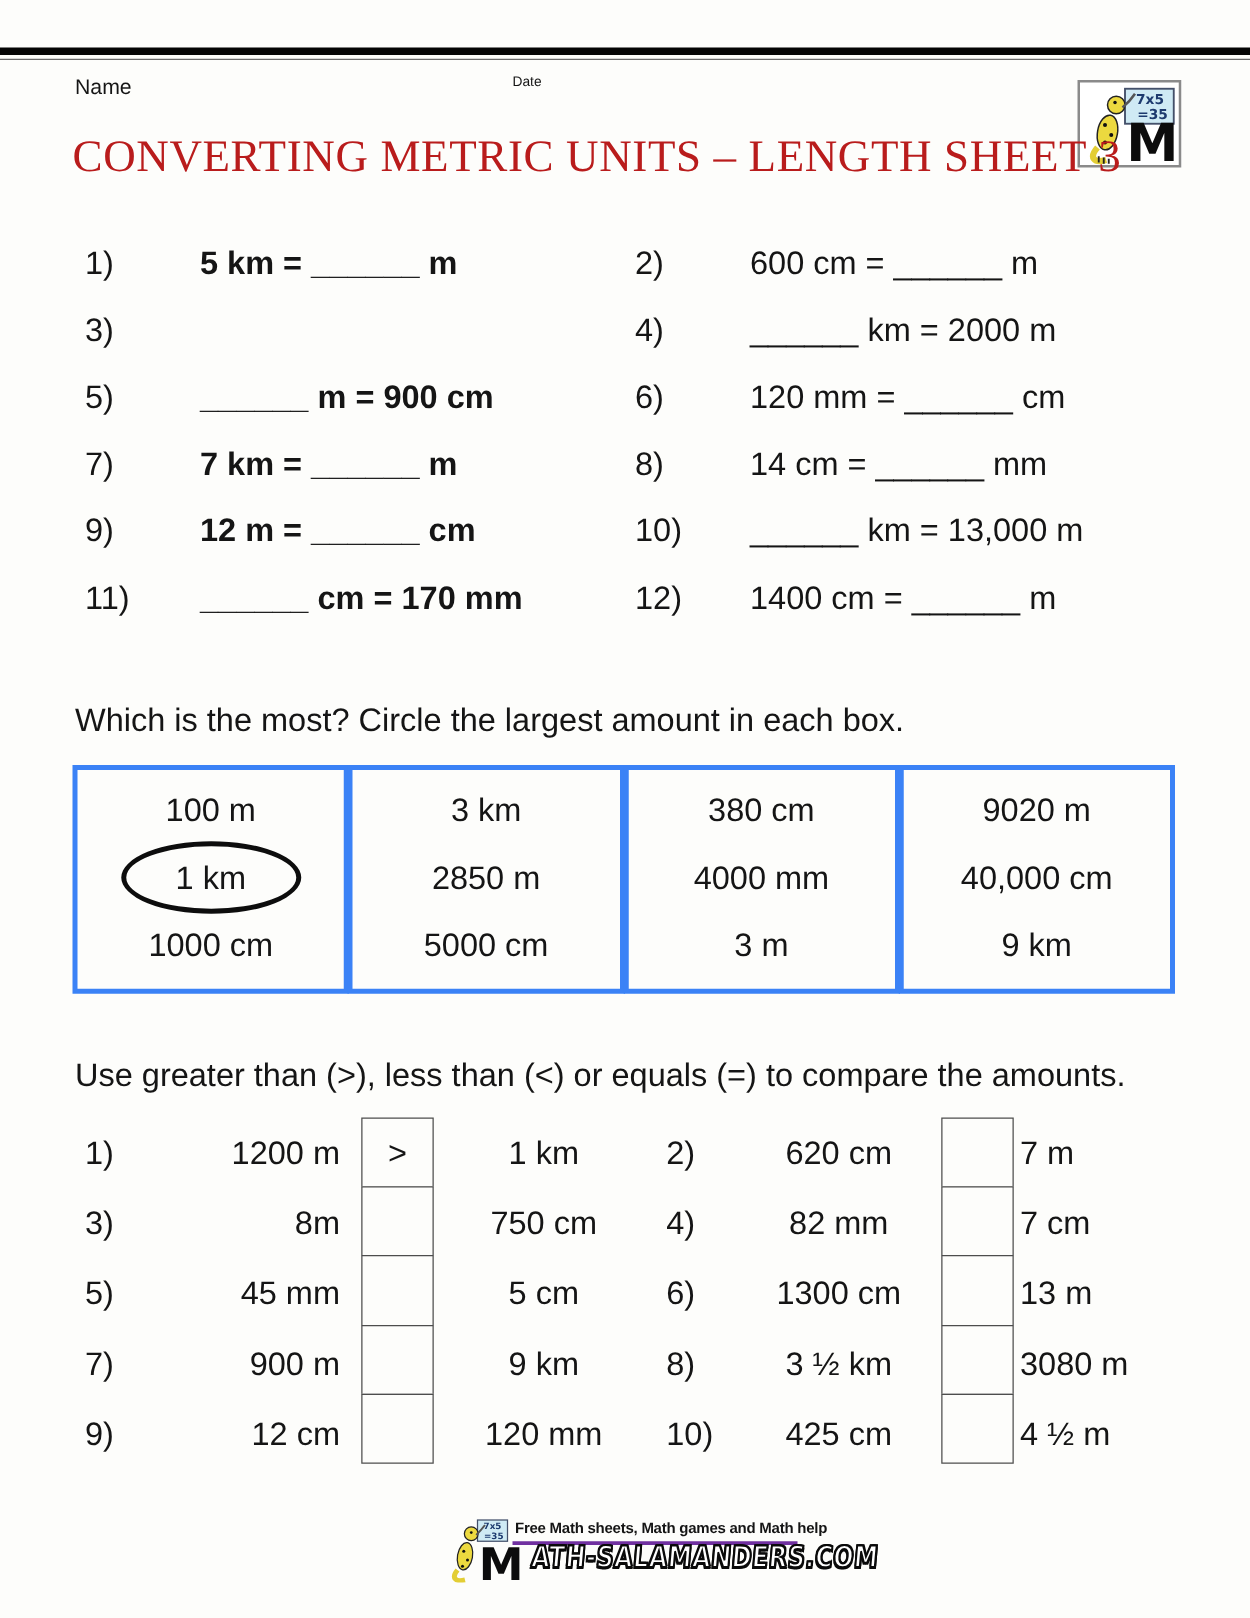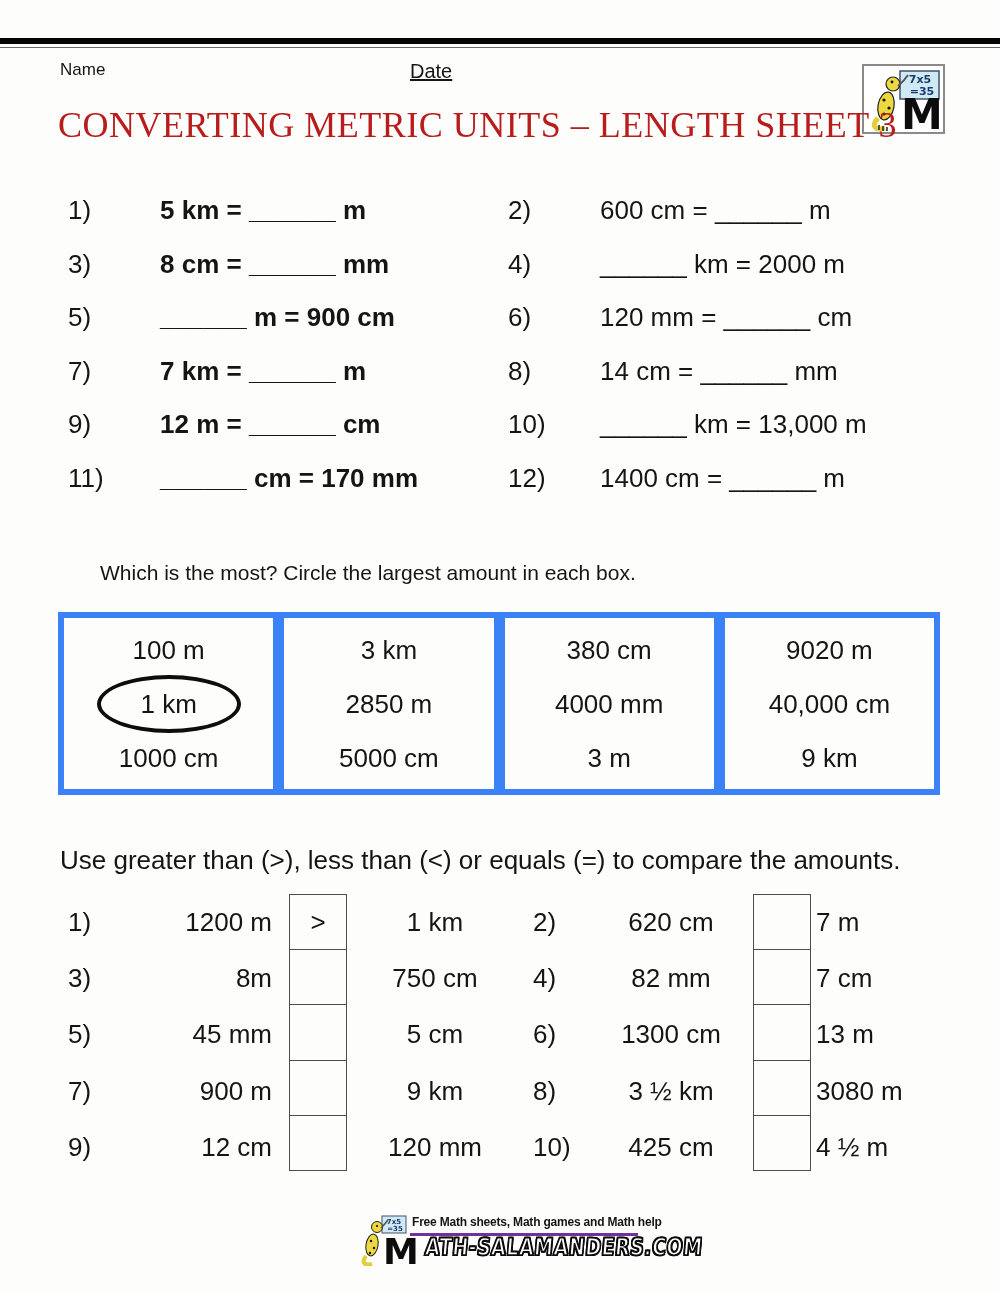--- a/index.html
+++ b/index.html
@@ -7,37 +7,37 @@
     width:1000px;height:1294px;position:relative;overflow:hidden;
     background:#fdfdfb;color:#151515;
     font-family:"Liberation Sans",sans-serif;
   }
   .abs{position:absolute;}
   
   .rule-thick{left:0;top:38px;width:1000px;height:6px;background:#050505;}
   .rule-thin{left:0;top:47px;width:1000px;height:1px;background:#6a6a6a;}
   
   .name-label{left:60px;top:60px;font-size:17px;}
-  .date-label{left:410px;top:60px;font-size:20px;text-decoration:underline;}
+  .date-label{left:410px;top:60px;font-size:11px;}
   .logo-box{left:862px;top:64px;width:79px;height:66px;border:2px solid #8a8a8a;background:#ffffff;}
   .page-title{
     left:58px;top:104px;font-family:"Liberation Serif",serif;
     font-size:36px;color:#b91c1c;white-space:nowrap;letter-spacing:0.5px;
   }
   
   .q-row{left:0;width:1000px;height:54px;line-height:54px;font-size:26px;}
   .q-row span{position:absolute;white-space:nowrap;}
   .qnum1{left:68px;}
   .qtext1{left:160px;font-weight:bold;}
   .qnum2{left:508px;}
   .qtext2{left:600px;}
   
-  .sec2-heading{left:60px;top:561px;font-size:21px;white-space:nowrap;margin-left:40px;}
+  .sec2-heading{left:60px;top:561px;font-size:26px;white-space:nowrap;}
   .circle-table{left:58px;top:612px;width:882px;height:183px;display:flex;background:#fdfdfb;}
-  .tcell{flex:1;border:6px solid #3b82f6;margin-left:-1px;}
+  .tcell{flex:1;border:4px solid #3b82f6;margin-left:-1px;}
   .tcell:first-child{margin-left:0;}
   .tline{height:54px;line-height:54px;text-align:center;font-size:26px;position:relative;}
   .tline.first{margin-top:5px;}
   .ellipse{
     position:absolute;left:50%;top:50%;transform:translate(-50%,-50%);
     width:136px;height:50px;border:4px solid #0d0d0d;border-radius:50%;
     pointer-events:none;
   }
   
   .sec3-heading{left:60px;top:845px;font-size:26px;white-space:nowrap;}
@@ -99,21 +99,20 @@
 <div class="abs page-title">CONVERTING METRIC UNITS – LENGTH SHEET 3</div>
 
 <div class="abs q-row" style="top:183px">
   <span class="qnum1">1)</span>
   <span class="qtext1">5 km = ______ m</span>
   <span class="qnum2">2)</span>
   <span class="qtext2">600 cm = ______ m</span>
 </div>
 <div class="abs q-row" style="top:237px">
   <span class="qnum1">3)</span>
-  <span class="qtext1">8 cm = ______ mm</span>
   <span class="qnum2">4)</span>
   <span class="qtext2">______ km = 2000 m</span>
 </div>
 <div class="abs q-row" style="top:290px">
   <span class="qnum1">5)</span>
   <span class="qtext1">______ m = 900 cm</span>
   <span class="qnum2">6)</span>
   <span class="qtext2">120 mm = ______ cm</span>
 </div>
 <div class="abs q-row" style="top:344px">

